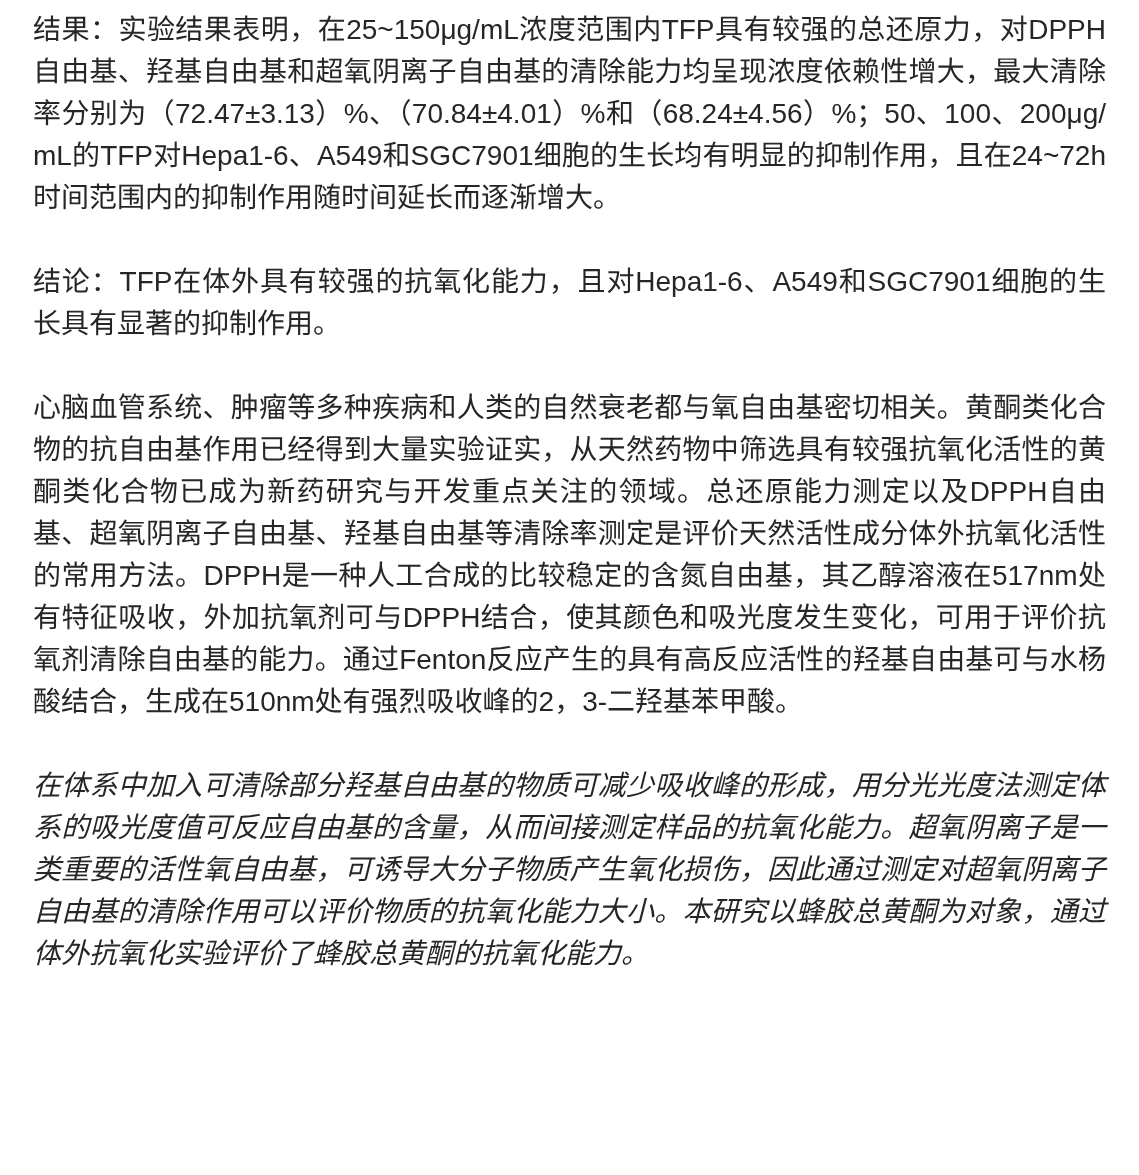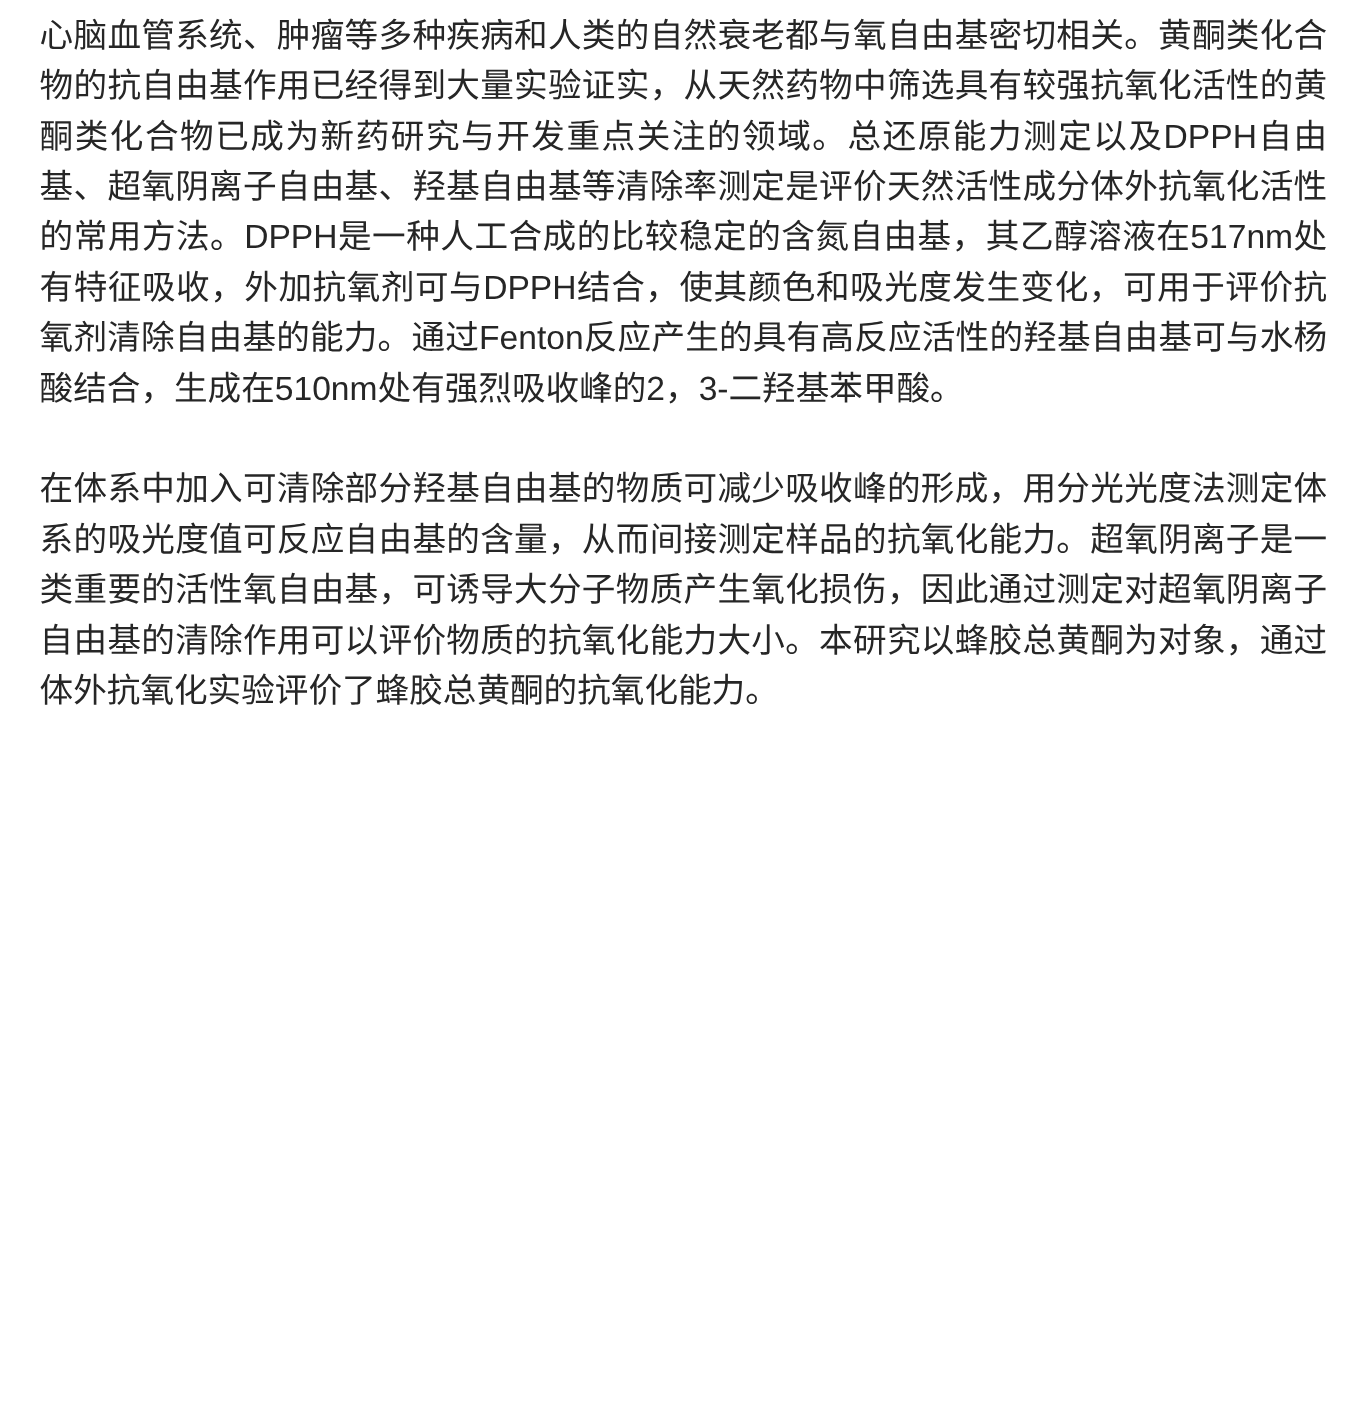--- a/index.html
+++ b/index.html
@@ -23,21 +23,24 @@
     font-size: 28px;
     line-height: 42px;
     color: #262626;
     text-align: justify;
     text-justify: inter-ideograph;
     word-break: break-all;
     letter-spacing: 0;
   }
   .doc p:last-child {
     margin-bottom: 16px;
+    font-style: italic;
   }
 </style>
 </head>
 <body style="color: rgb(38, 38, 38); background: rgb(255, 255, 255);">
 
 <article class="doc">
+  <p>结果：实验结果表明，在25~150μg/mL浓度范围内TFP具有较强的总还原力，对DPPH自由基、羟基自由基和超氧阴离子自由基的清除能力均呈现浓度依赖性增大，最大清除率分别为（72.47±3.13）%、（70.84±4.01）%和（68.24±4.56）%；50、100、200μg/mL的TFP对Hepa1-6、A549和SGC7901细胞的生长均有明显的抑制作用，且在24~72h时间范围内的抑制作用随时间延长而逐渐增大。</p>
+  <p>结论：TFP在体外具有较强的抗氧化能力，且对Hepa1-6、A549和SGC7901细胞的生长具有显著的抑制作用。</p>
   <p>心脑血管系统、肿瘤等多种疾病和人类的自然衰老都与氧自由基密切相关。黄酮类化合物的抗自由基作用已经得到大量实验证实，从天然药物中筛选具有较强抗氧化活性的黄酮类化合物已成为新药研究与开发重点关注的领域。总还原能力测定以及DPPH自由基、超氧阴离子自由基、羟基自由基等清除率测定是评价天然活性成分体外抗氧化活性的常用方法。DPPH是一种人工合成的比较稳定的含氮自由基，其乙醇溶液在517nm处有特征吸收，外加抗氧剂可与DPPH结合，使其颜色和吸光度发生变化，可用于评价抗氧剂清除自由基的能力。通过Fenton反应产生的具有高反应活性的羟基自由基可与水杨酸结合，生成在510nm处有强烈吸收峰的2，3-二羟基苯甲酸。</p>
   <p>在体系中加入可清除部分羟基自由基的物质可减少吸收峰的形成，用分光光度法测定体系的吸光度值可反应自由基的含量，从而间接测定样品的抗氧化能力。超氧阴离子是一类重要的活性氧自由基，可诱导大分子物质产生氧化损伤，因此通过测定对超氧阴离子自由基的清除作用可以评价物质的抗氧化能力大小。本研究以蜂胶总黄酮为对象，通过体外抗氧化实验评价了蜂胶总黄酮的抗氧化能力。</p>
 </article>
 
 </body></html>

